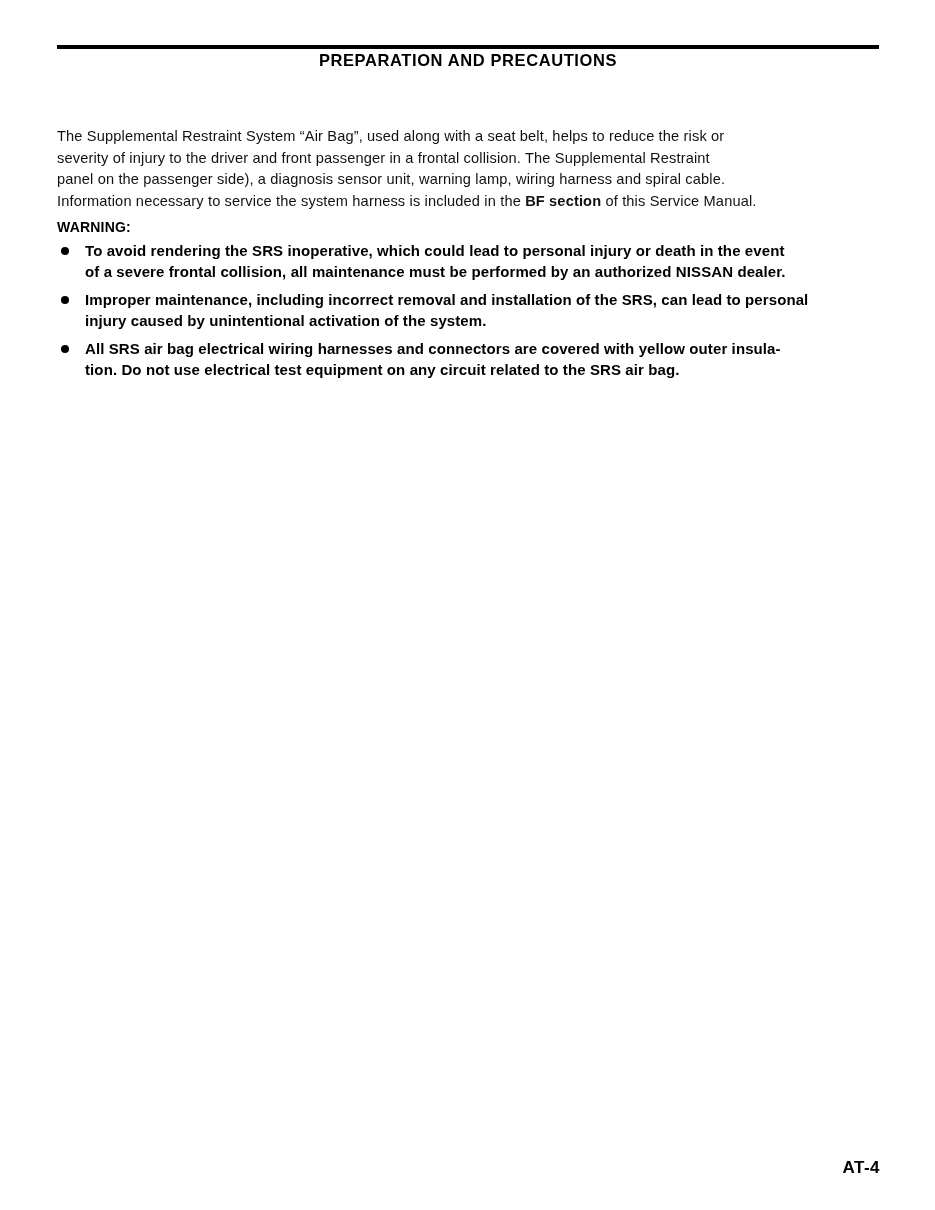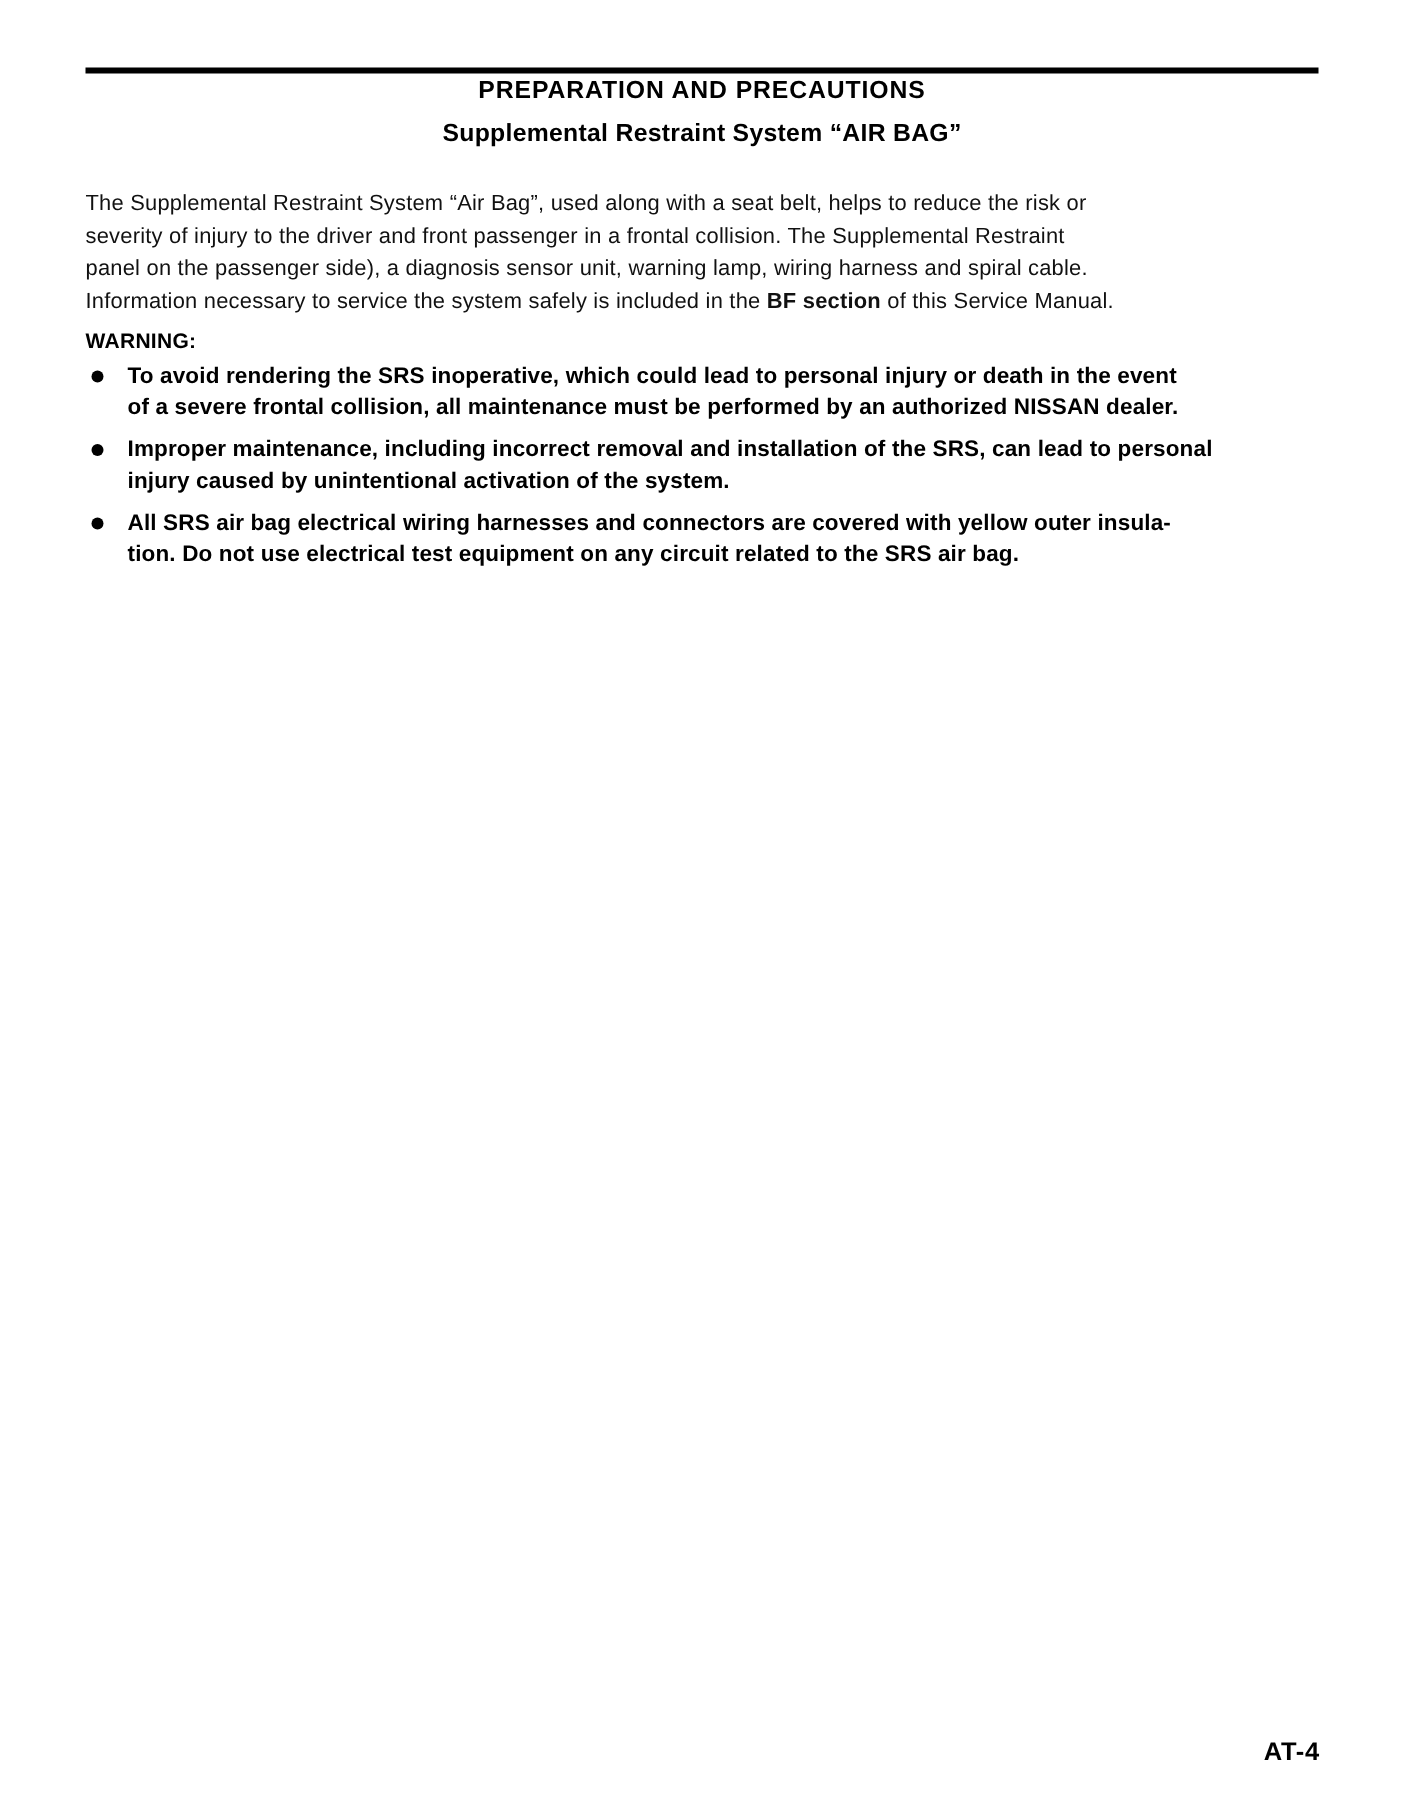--- a/index.html
+++ b/index.html
@@ -136,27 +136,26 @@
 </head>
 <body>
 
 <div class="page">
 
   <div class="header">
     <div class="header-title">PREPARATION AND PRECAUTIONS</div>
     <div class="header-rule"></div>
   </div>
 
-  <div class="section-title">Supplemental Restraint System “AIR BAG”</div>
 
   <div class="body-block">
     <div class="para-line">The Supplemental Restraint System “Air Bag”, used along with a seat belt, helps to reduce the risk or</div>
     <div class="para-line">severity of injury to the driver and front passenger in a frontal collision. The Supplemental Restraint</div>
     <div class="para-line">panel on the passenger side), a diagnosis sensor unit, warning lamp, wiring harness and spiral cable.</div>
-    <div class="para-line"><span>Information necessary to service the system safely is included in the </span><span class="b">BF section</span><span> of this Service Manual.</span></div>
+    <div class="para-line"><span>Information necessary to service the system harness is included in the </span><span class="b">BF section</span><span> of this Service Manual.</span></div>
   </div>
 
   <div class="warning-label">WARNING:</div>
 
   <div class="warn-list">
 
     <div class="warn-item">
       <span class="bullet"></span>
       <div class="warn-line">To avoid rendering the SRS inoperative, which could lead to personal injury or death in the event</div>
       <div class="warn-line">of a severe frontal collision, all maintenance must be performed by an authorized NISSAN dealer.</div>

